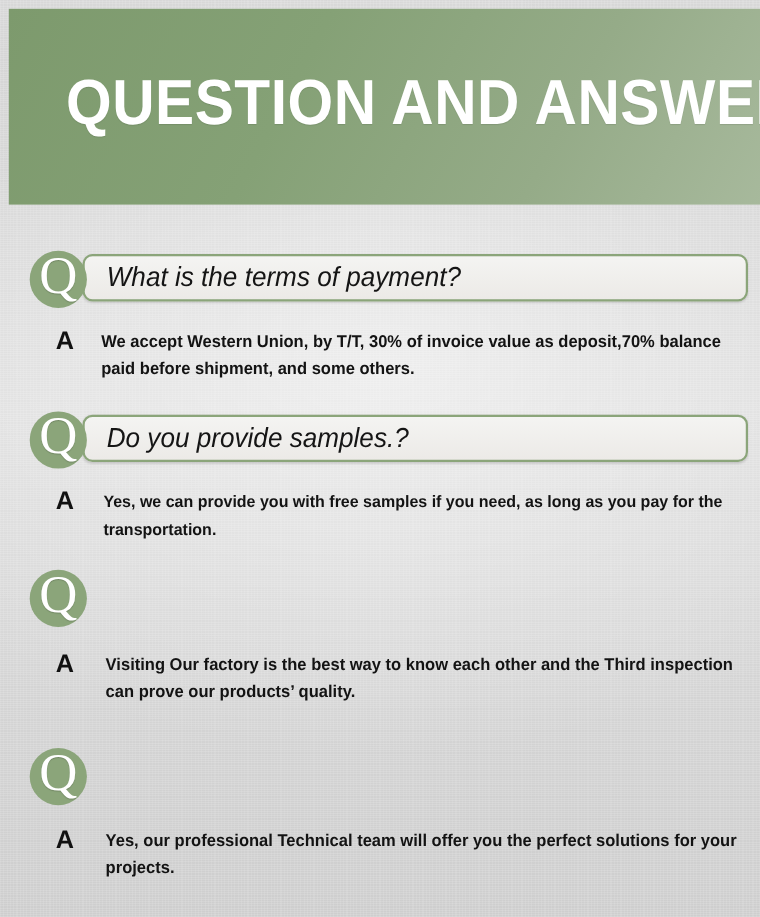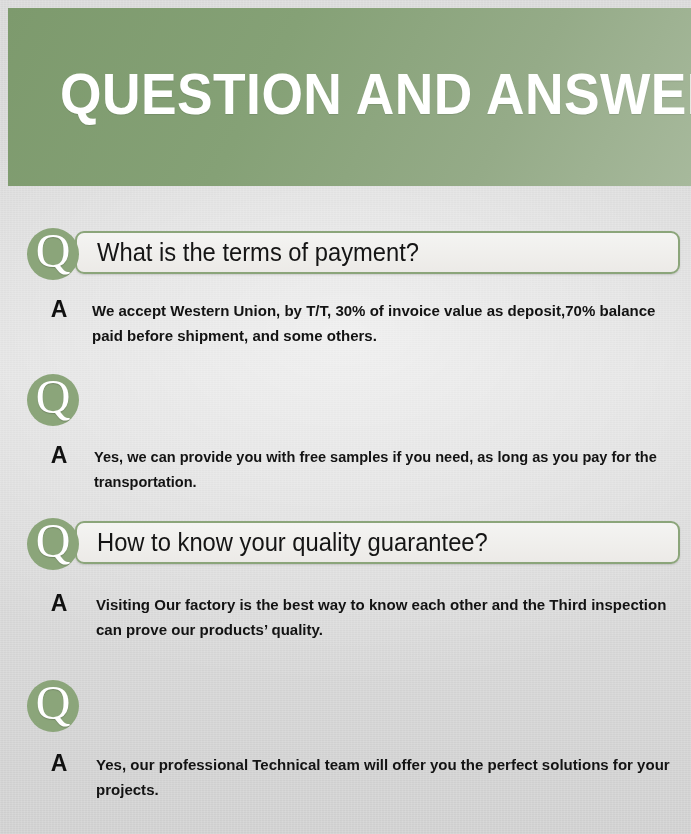--- a/index.html
+++ b/index.html
@@ -103,20 +103,21 @@
     left: 48px;
     top: 3px;
     width: 605px;
     height: 43px;
     box-sizing: border-box;
     border: 2px solid #8ba57a;
     border-radius: 9px;
     background: linear-gradient(180deg, #f4f4f2 0%, #eceae7 100%);
     box-shadow: 0 1px 2px rgba(0,0,0,0.13);
     z-index: 1;
+    font-style: italic;
   }
   .q-text {
     position: absolute;
     left: 20px;
     top: 0;
     height: 39px;
     line-height: 39px;
     font-family: "Liberation Sans Narrow", "Liberation Sans", sans-serif;
     font-size: 25px;
     color: #151515;
@@ -195,34 +196,34 @@
         <span class="a-badge">A</span>
         <div class="a-text">We accept Western Union, by T/T, 30% of invoice value as deposit,70% balance paid before shipment, and some others.</div>
       </div>
     </div>
 
     <div class="qa-item item-1">
       <div class="q-row">
         <div class="q-badge">
           <span class="q-glyph">Q</span>
         </div>
+        <div class="q-box">
+          <span class="q-text">Do you provide samples.?</span>
+        </div>
       </div>
       <div class="a-row">
         <span class="a-badge">A</span>
         <div class="a-text">Yes, we can provide you with free samples if you need, as long as you pay for the transportation.</div>
       </div>
     </div>
 
     <div class="qa-item item-2">
       <div class="q-row">
         <div class="q-badge">
           <span class="q-glyph">Q</span>
-        </div>
-        <div class="q-box">
-          <span class="q-text">How to know your quality guarantee?</span>
         </div>
       </div>
       <div class="a-row">
         <span class="a-badge">A</span>
         <div class="a-text">Visiting Our factory is the best way to know each other and the Third inspection can prove our products’ quality.</div>
       </div>
     </div>
 
     <div class="qa-item item-3">
       <div class="q-row">

